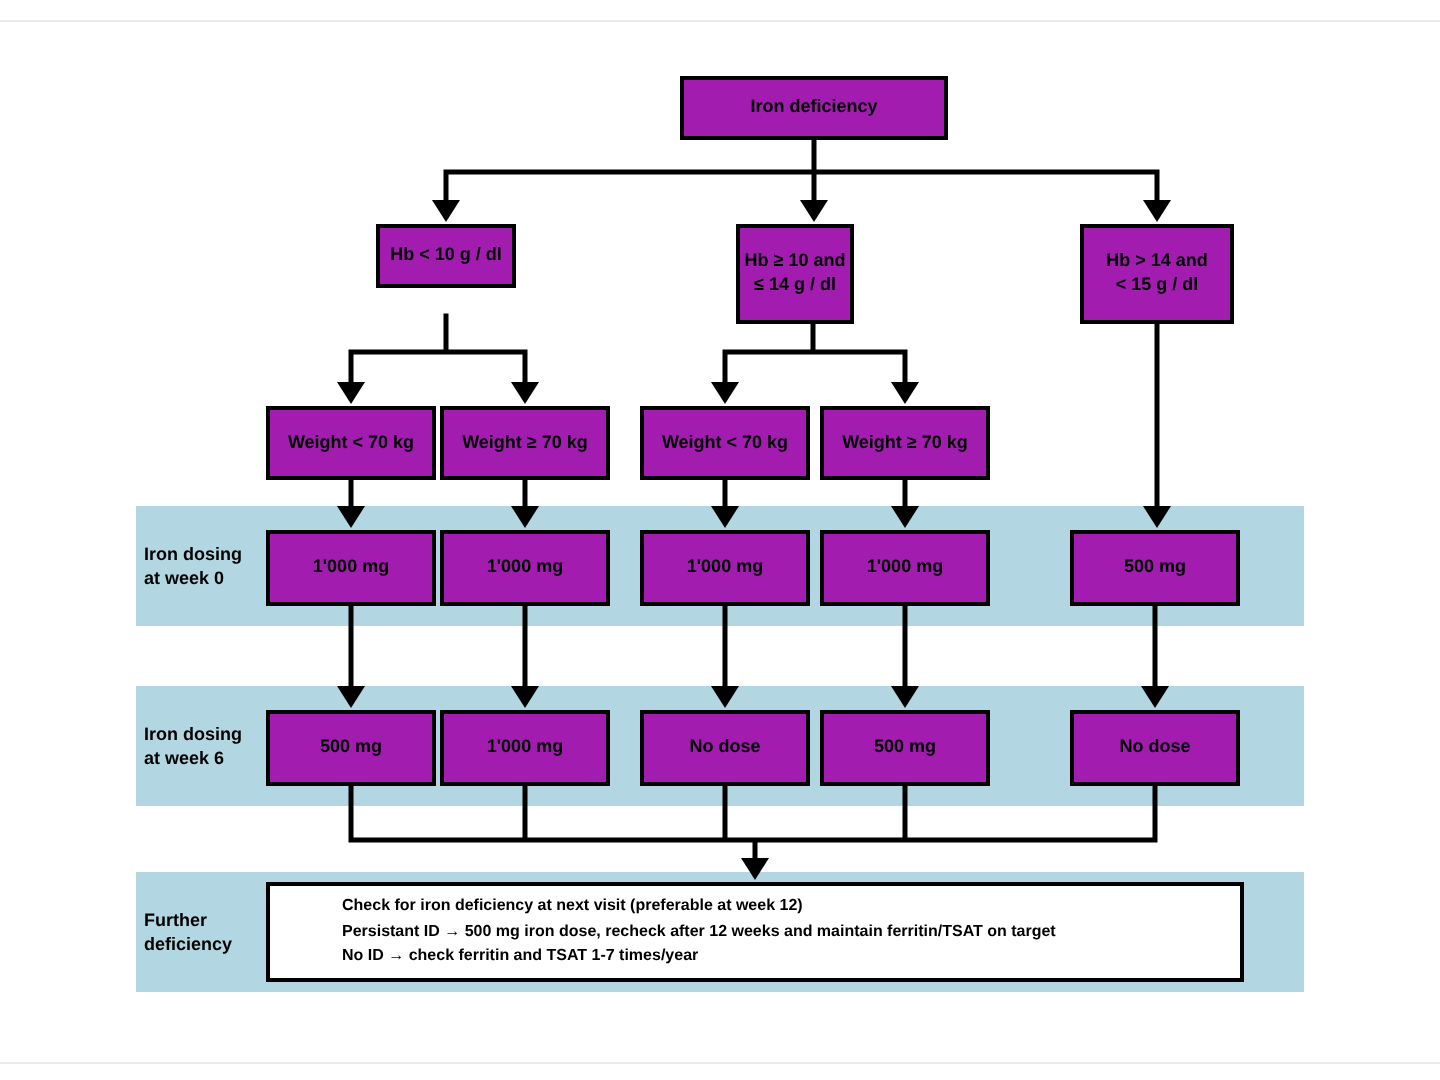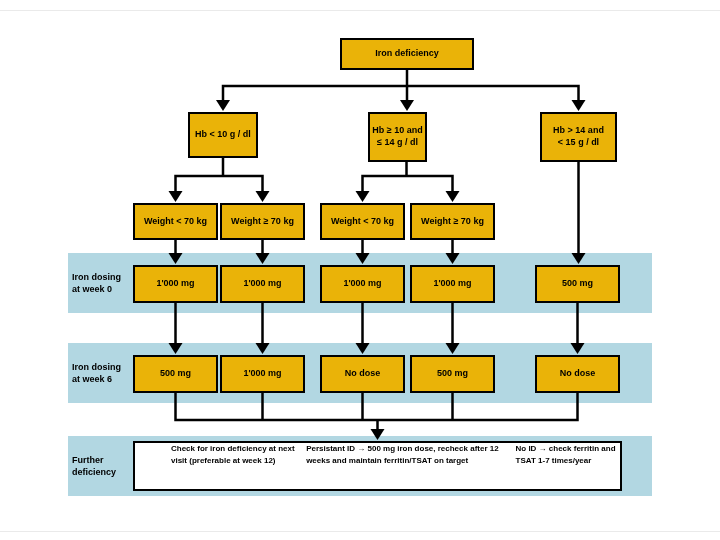--- a/index.html
+++ b/index.html
@@ -4,32 +4,32 @@
 <style>
   html,body { margin:0; padding:0; background:#fff; }
   .canvas {
     position:relative; width:720px; height:540px; background:#ffffff;
     font-family:"Liberation Sans", sans-serif; overflow:hidden;
   }
   .edge-line { position:absolute; left:0; width:720px; height:1px; background:#eaeaea; }
   .band { position:absolute; left:68px; width:584px; height:60px; z-index:1; }
   .connectors { position:absolute; left:0; top:0; z-index:2; pointer-events:none; }
   .box {
-    position:absolute; z-index:3; background:#eab308; border:2.5px solid #000;
+    position:absolute; z-index:3; background:#a21caf; border:2.5px solid #000;
     display:flex; align-items:center; justify-content:center; text-align:center;
     font-weight:bold; font-size:9px; line-height:1.3; white-space:pre-line;
     box-sizing:border-box; color:#000;
   }
   .band-label {
     position:absolute; z-index:3; font-weight:bold; font-size:9px; line-height:1.35;
     white-space:pre-line; color:#000;
   }
   .further-box {
     position:absolute; z-index:3; background:#ffffff; border:2.5px solid #000;
-    box-sizing:border-box; display:flex; flex-direction:row; justify-content:center;
+    box-sizing:border-box; display:flex; flex-direction:column; justify-content:center;
     padding-left:36px; font-weight:bold; font-size:8px; line-height:1.55; color:#000;
   }
 </style>
 </head>
 <body>
 
 <div class="canvas">
 
   <div class="edge-line" style="top:10px;"></div>
   <div class="edge-line" style="top:531px;"></div>
@@ -72,21 +72,21 @@
       <polygon points="255.5,343 269.5,343 262.5,354"></polygon>
       <polygon points="355.5,343 369.5,343 362.5,354"></polygon>
       <polygon points="445.5,343 459.5,343 452.5,354"></polygon>
       <polygon points="570.5,343 584.5,343 577.5,354"></polygon>
       <polygon points="370.5,429 384.5,429 377.5,440"></polygon>
     </g>
   </svg>
 
   <div class="box" style="left:340px; top:38px; width:134px; height:32px;">Iron deficiency</div>
 
-  <div class="box" style="left:188px; top:112px; width:70px; height:46px;">Hb &lt; 10 g / dl</div>
+  <div class="box" style="left:188px; top:112px; width:70px; height:32px;">Hb &lt; 10 g / dl</div>
   <div class="box" style="left:368px; top:112px; width:59px; height:50px;">Hb ≥ 10 and
 ≤ 14 g / dl</div>
   <div class="box" style="left:540px; top:112px; width:77px; height:50px;text-align:center;">Hb &gt; 14 and
 &lt; 15 g / dl</div>
 
   <div class="box" style="left:133px; top:203px; width:85px; height:37px;">Weight &lt; 70 kg</div>
   <div class="box" style="left:220px; top:203px; width:85px; height:37px;">Weight ≥ 70 kg</div>
   <div class="box" style="left:320px; top:203px; width:85px; height:37px;">Weight &lt; 70 kg</div>
   <div class="box" style="left:410px; top:203px; width:85px; height:37px;">Weight ≥ 70 kg</div>
 

